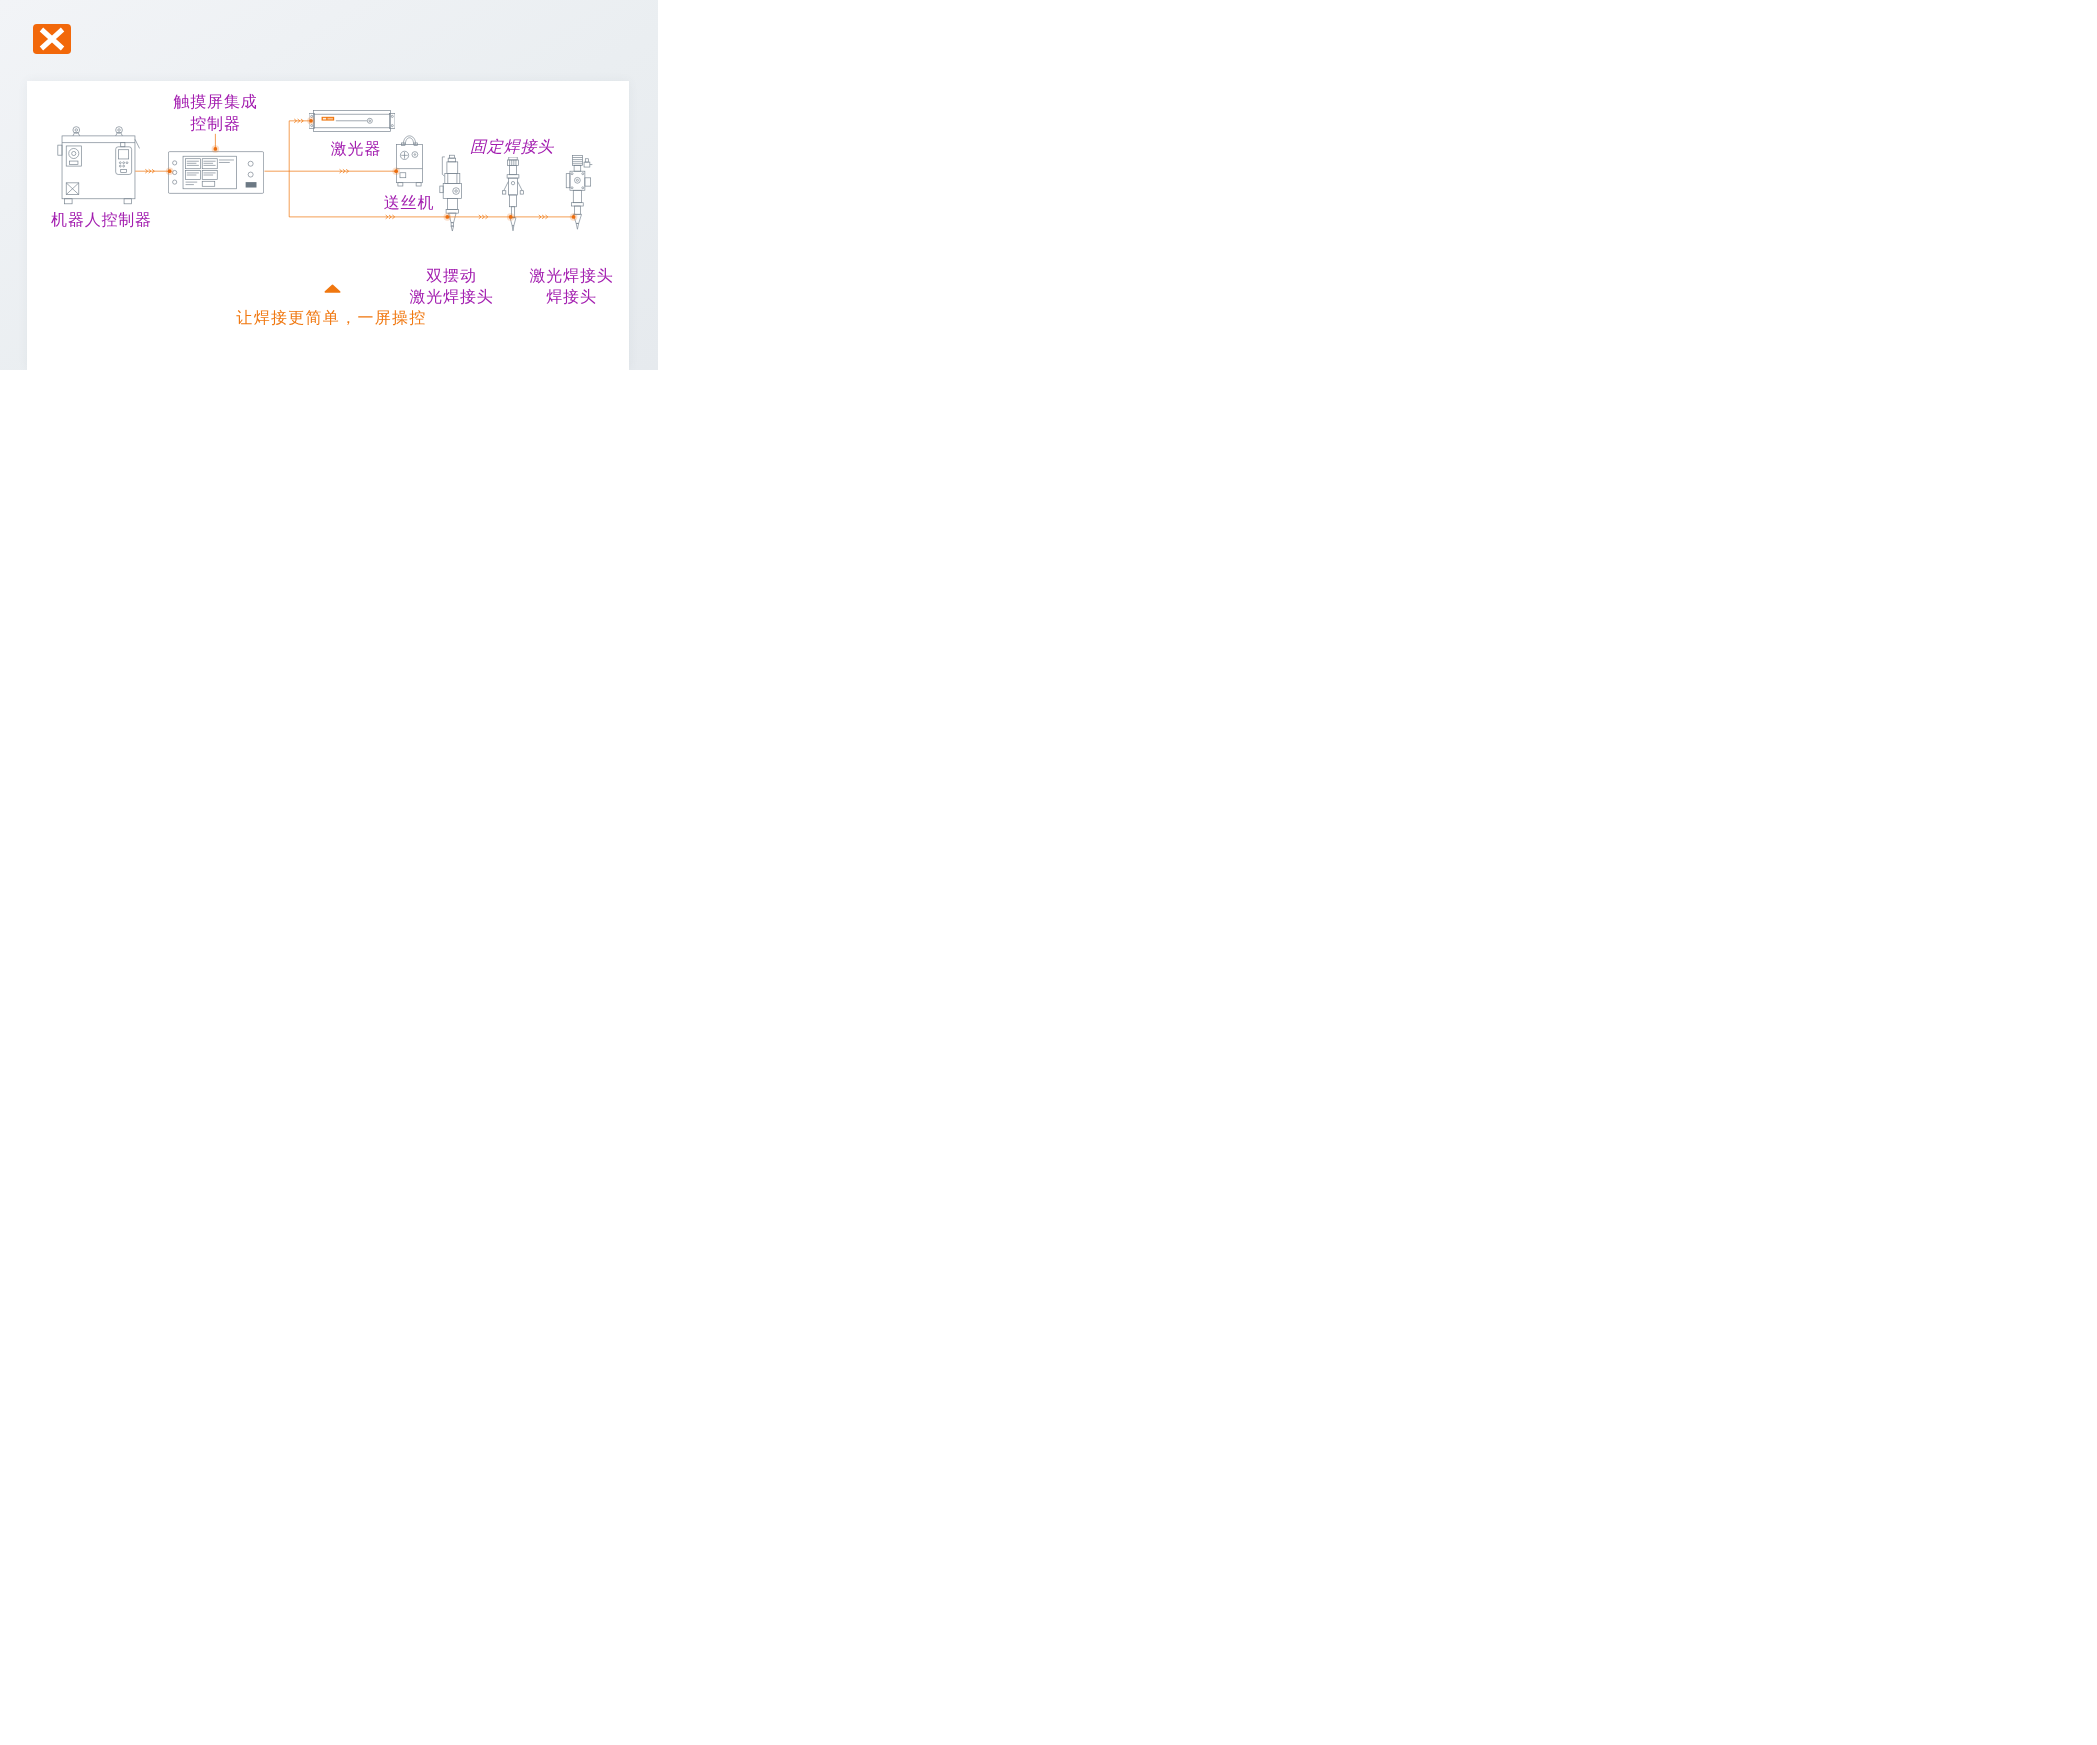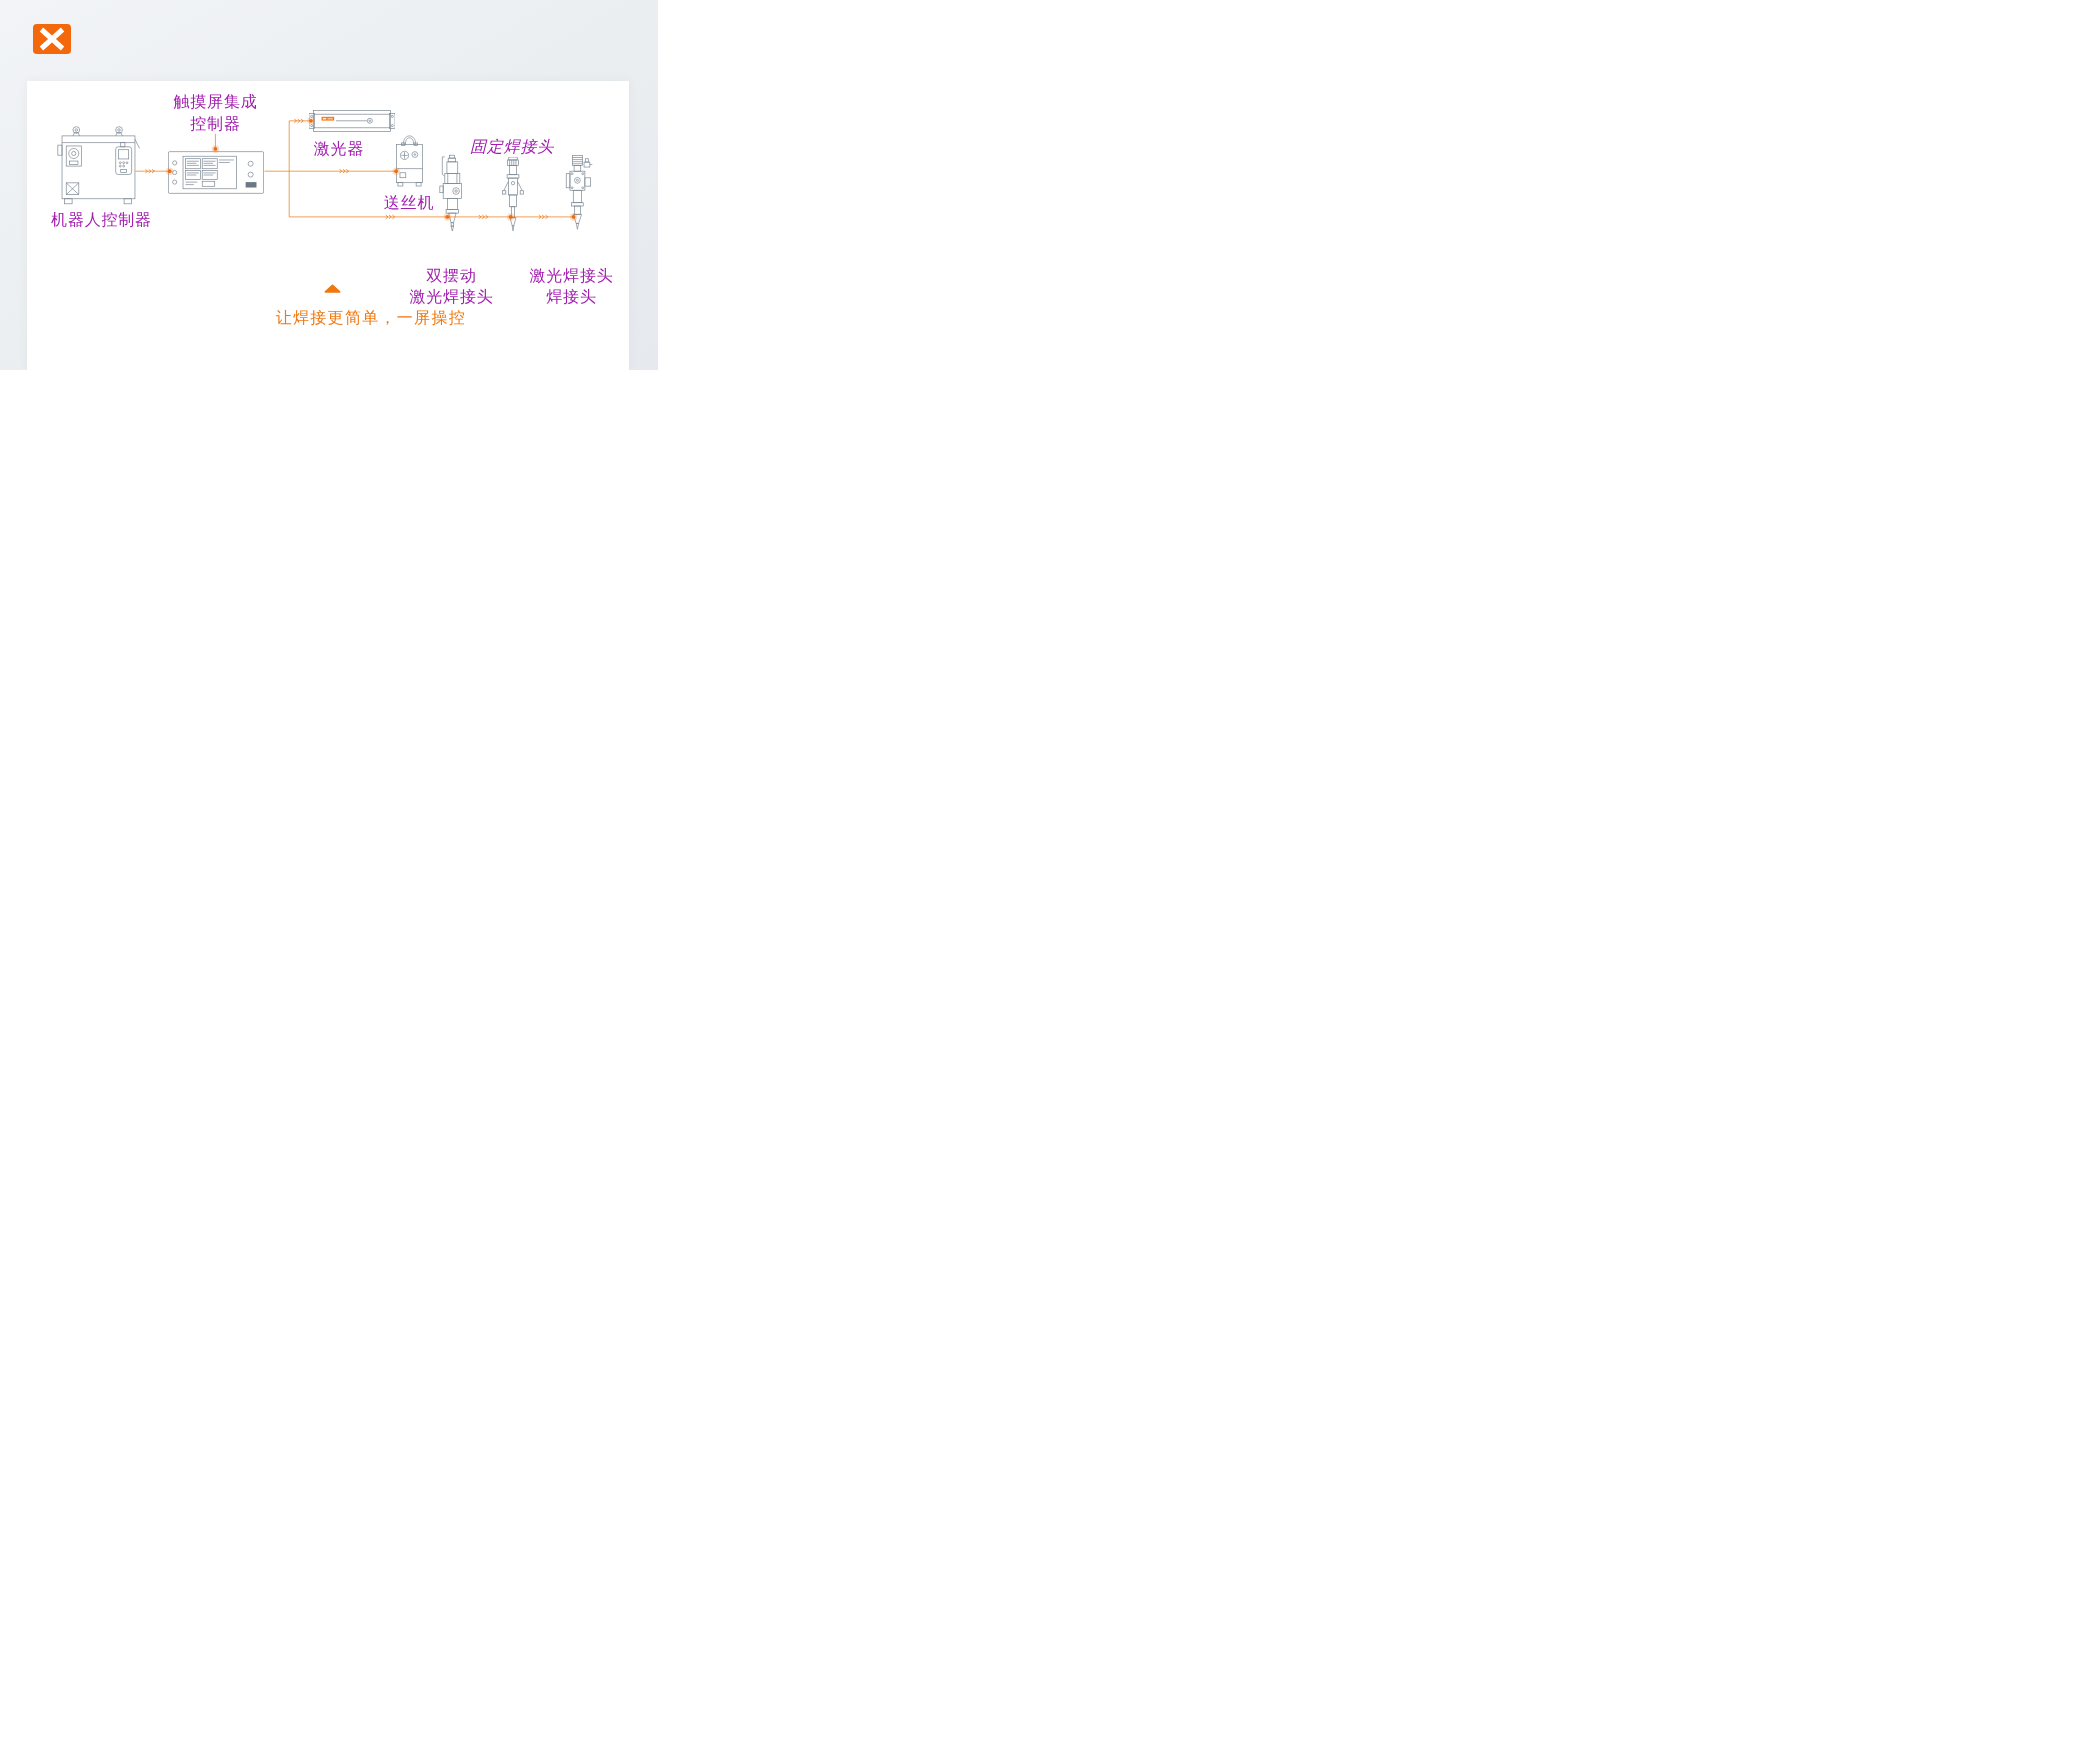--- a/index.html
+++ b/index.html
@@ -20,21 +20,21 @@
     background:#ffffff;box-shadow:0 0 9.2px rgba(90,100,110,0.07);
   }
   .dev{position:absolute;}
   .lbl{
     position:absolute;color:#a21caf;font-size:16px;line-height:22px;
     letter-spacing:0.8px;text-align:center;white-space:nowrap;
   }
   .lbl span{display:block;}
   .lbl-double,.lbl-multi{line-height:21px;margin-top:28px;}
   .tagline{
-    position:absolute;left:170px;top:227px;width:269px;text-align:right;
+    position:absolute;left:170px;top:227px;width:269px;text-align:center;
     color:#f0770f;font-size:16px;letter-spacing:1.3px;white-space:nowrap;
   }
   .pointer-triangle{position:absolute;left:297px;top:203px;width:17px;height:9.2px;}
   .connections{position:absolute;left:0;top:0;pointer-events:none;}
   .art{stroke:#75818d;fill:none;stroke-width:1.6;}
   .wire{stroke:#f0770f;fill:none;stroke-width:1.7;}
 </style>
 </head>
 <body>
 
@@ -137,21 +137,21 @@
           <line x1="11" y1="42" x2="194" y2="42"></line>
           <line x1="64" y1="25.5" x2="138" y2="25.5"></line>
           <circle cx="145" cy="25.5" r="6"></circle>
             <circle cx="145" cy="25.5" r="2"></circle>
         </g>
         <rect x="30" y="16" width="30" height="9" fill="#f0770f"></rect>
         <rect x="33" y="18.5" width="8" height="4" fill="#ffffff" opacity="0.85"></rect>
         <rect x="44" y="18.5" width="13" height="4" fill="#ffffff" opacity="0.55"></rect>
       </svg>
     </div>
-    <div class="lbl" style="left:270px;top:57px;width:84px;">激光器</div>
+    <div class="lbl" style="left:287px;top:57px;width:84px;">激光器</div>
 
     <div class="dev" style="left:368px;top:51px;">
       <svg width="29" height="55" viewBox="0 0 70 132">
         <g class="art">
           <path d="M20,30 C20,2 50,2 50,30"></path>
           <path d="M25,30 C25,8 45,8 45,30"></path>
           <rect x="16" y="26" width="8" height="6"></rect>
             <rect x="46" y="26" width="8" height="6"></rect>
           <rect x="4" y="30" width="62" height="92"></rect>
           <line x1="4" y1="88" x2="66" y2="88"></line>

